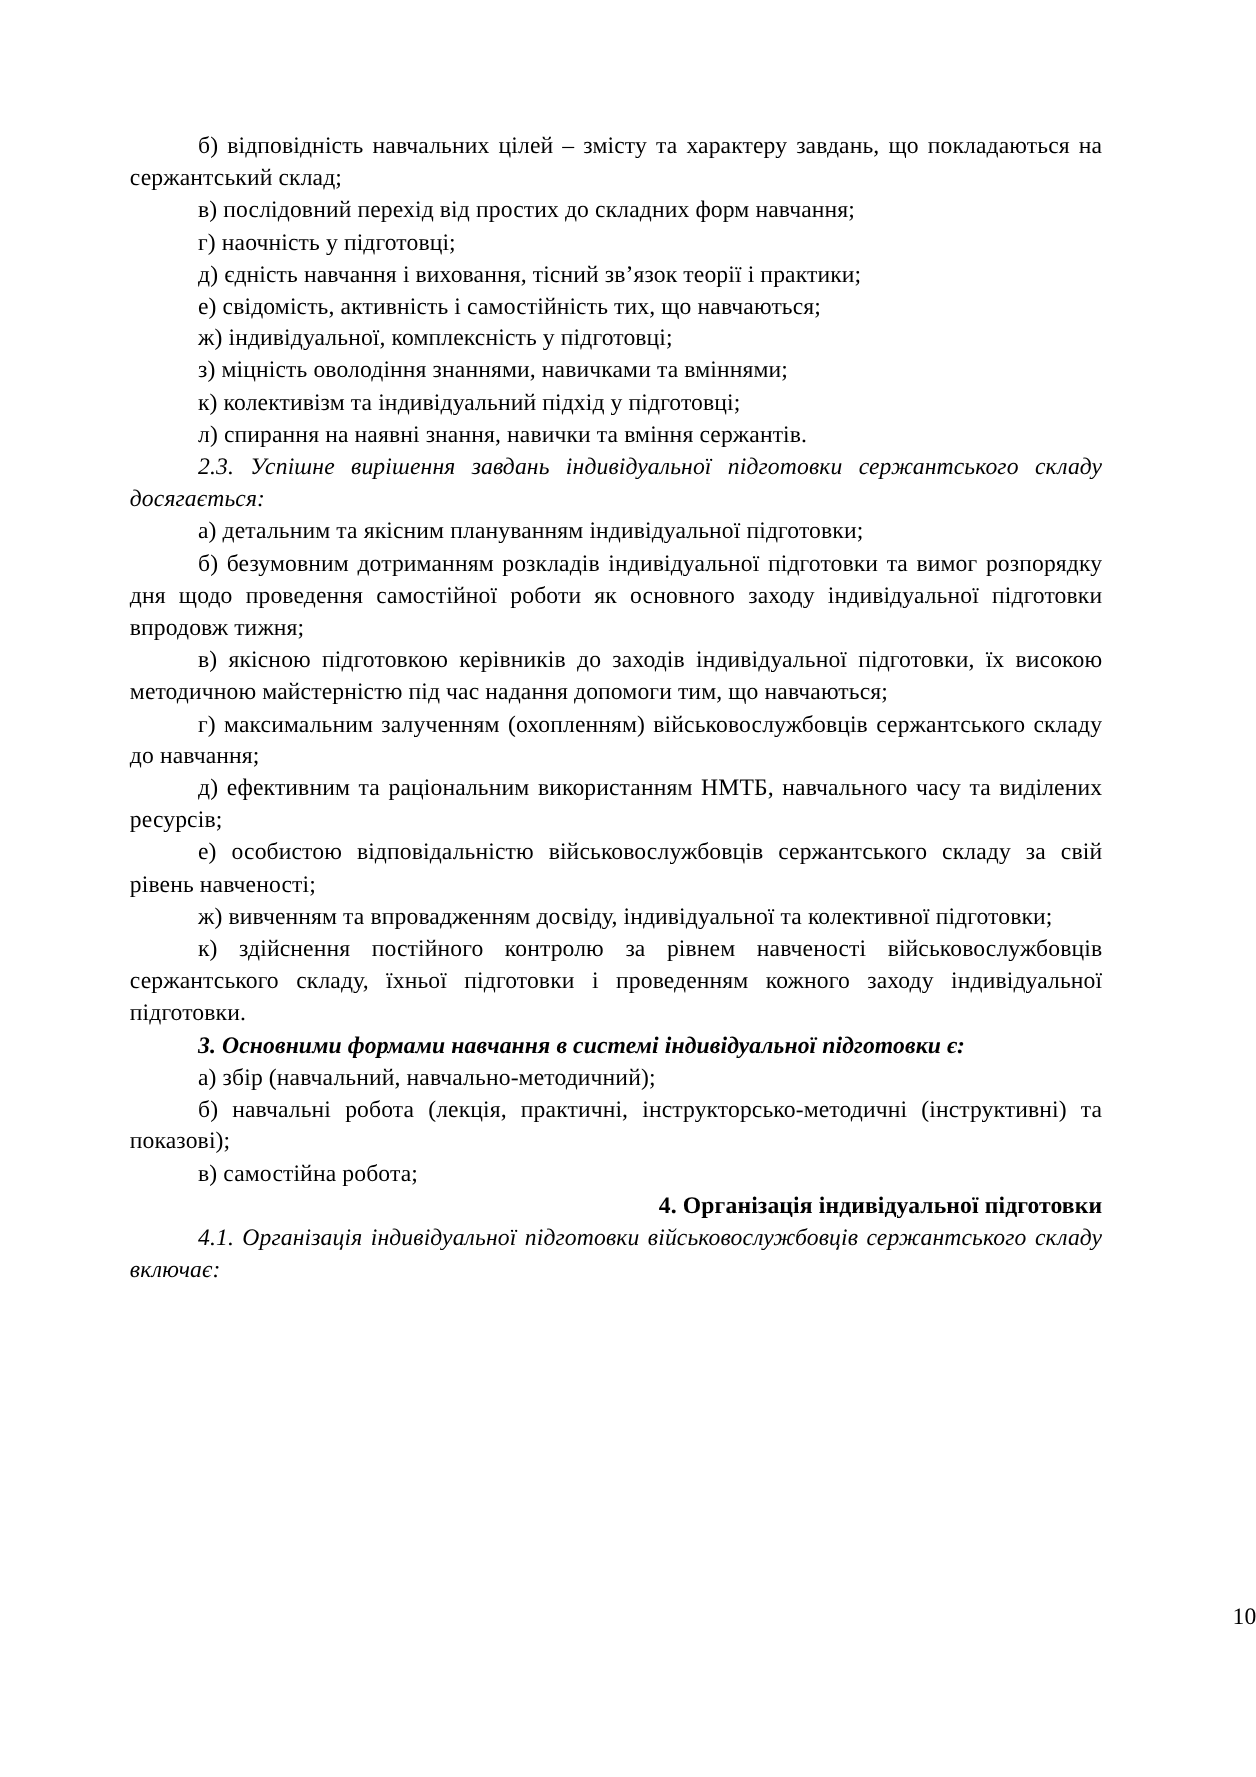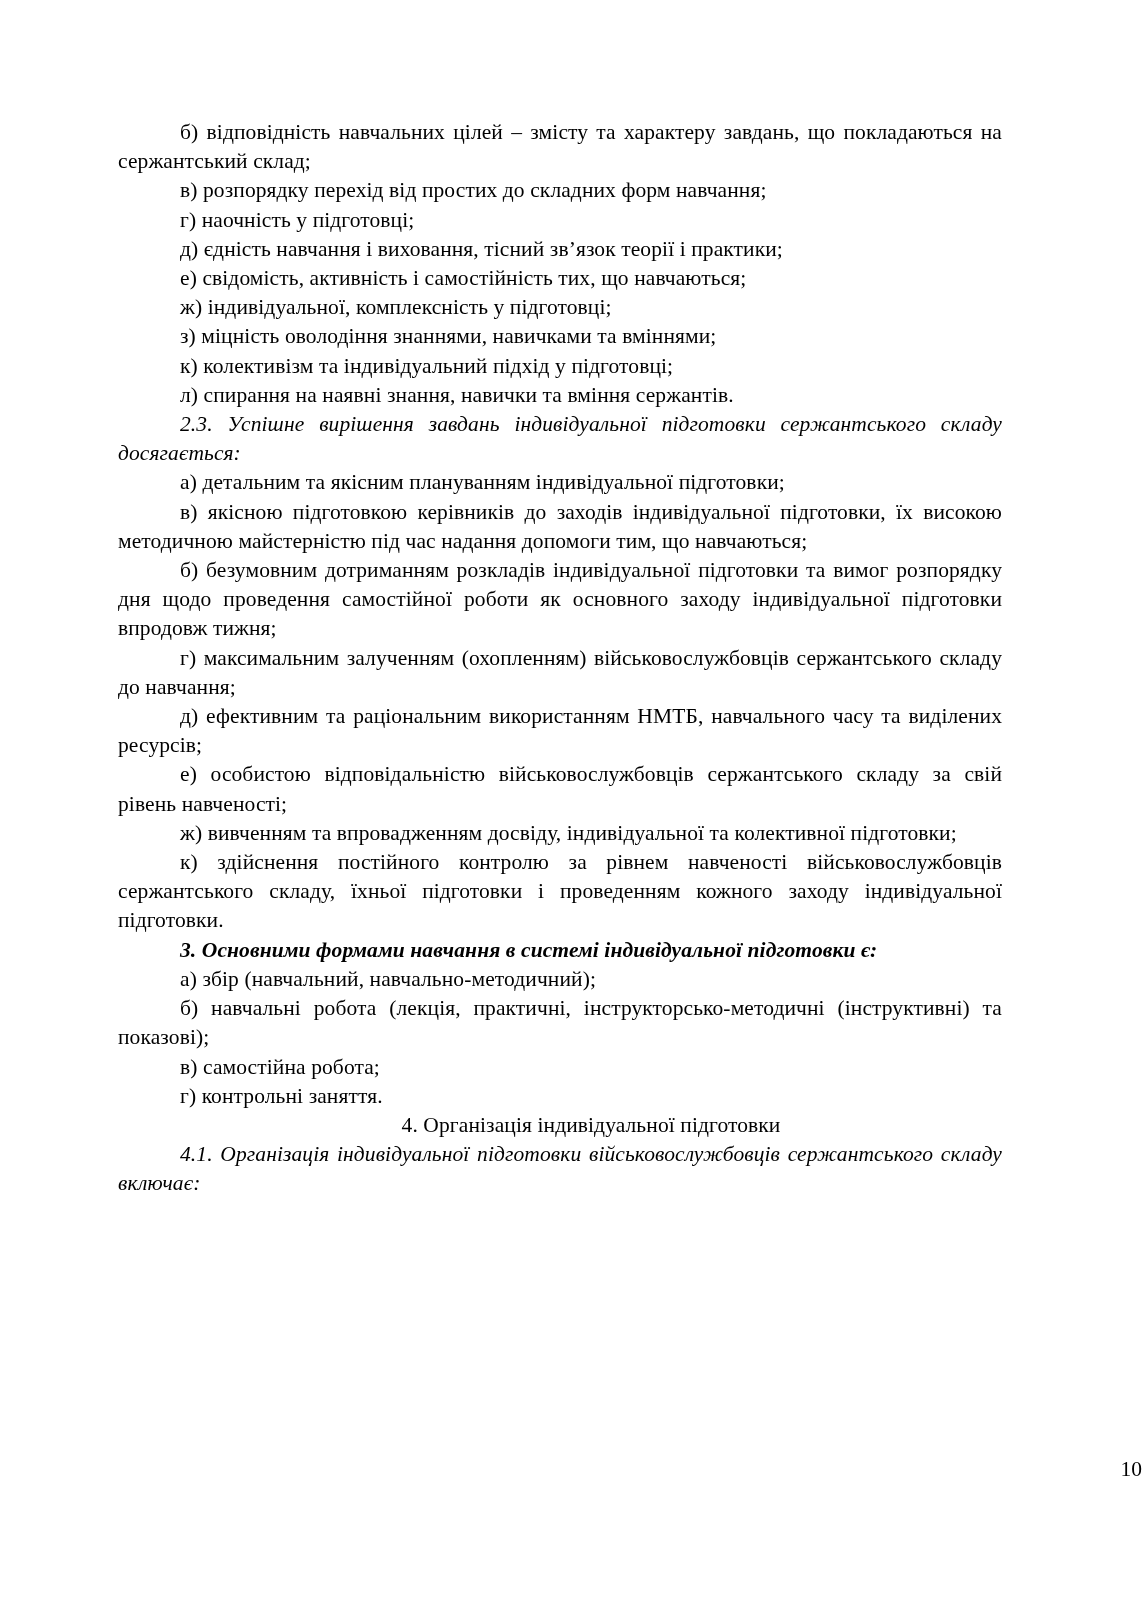--- a/index.html
+++ b/index.html
@@ -41,22 +41,22 @@
     letter-spacing: 0.1px;
     -webkit-hyphens: none;
     hyphens: none;
   }
 
   p.para.bold {
     font-weight: bold;
   }
 
   p.para.heading-left {
-    text-align: center;
-    font-weight: normal;
+    text-align: right;
+    font-weight: bold;
     text-indent: 62px;
   }
 
   
   .gap-before {
     margin-top: 29px;
     font-style: italic;
   }
 
   .gap-before-small {
@@ -74,41 +74,40 @@
     font-family: "Liberation Serif", "DejaVu Serif", serif;
   }
 </style>
 </head>
 <body>
 
 <div class="page">
 
   <div class="text-column">
       <p class="para">б) відповідність навчальних цілей – змісту та характеру завдань, що покладаються на сержантський склад;</p>
-      <p class="para">в) розпорядку перехід від простих до складних форм навчання;</p>
+      <p class="para">в) послідовний перехід від простих до складних форм навчання;</p>
       <p class="para">г) наочність у підготовці;</p>
       <p class="para">д) єдність навчання і виховання, тісний зв’язок теорії і практики;</p>
       <p class="para">е) свідомість, активність і самостійність тих, що навчаються;</p>
       <p class="para">ж) індивідуальної, комплексність у підготовці;</p>
       <p class="para">з) міцність оволодіння знаннями, навичками та вміннями;</p>
       <p class="para">к) колективізм та індивідуальний підхід у підготовці;</p>
       <p class="para">л) спирання на наявні знання, навички та вміння сержантів.</p>
       <p class="para gap-before">2.3. Успішне вирішення завдань індивідуальної підготовки сержантського складу досягається:</p>
       <p class="para">а) детальним та якісним плануванням індивідуальної підготовки;</p>
+      <p class="para">б) безумовним дотриманням розкладів індивідуальної підготовки та вимог розпорядку дня щодо проведення самостійної роботи як основного заходу індивідуальної підготовки впродовж тижня;</p>
       <p class="para">в) якісною підготовкою керівників до заходів індивідуальної підготовки, їх високою методичною майстерністю під час надання допомоги тим, що навчаються;</p>
-      <p class="para">б) безумовним дотриманням розкладів індивідуальної підготовки та вимог розпорядку дня щодо проведення самостійної роботи як основного заходу індивідуальної підготовки впродовж тижня;</p>
       <p class="para">г) максимальним залученням (охопленням) військовослужбовців сержантського складу до навчання;</p>
       <p class="para">д) ефективним та раціональним використанням НМТБ, навчального часу та виділених ресурсів;</p>
       <p class="para">е) особистою відповідальністю військовослужбовців сержантського складу за свій рівень навченості;</p>
       <p class="para">ж) вивченням та впровадженням досвіду, індивідуальної та колективної підготовки;</p>
       <p class="para">к) здійснення постійного контролю за рівнем навченості військовослужбовців сержантського складу, їхньої підготовки і проведенням кожного заходу індивідуальної підготовки.</p>
       <p class="para bold gap-before">3. Основними формами навчання в системі індивідуальної підготовки є:</p>
       <p class="para">а) збір (навчальний, навчально-методичний);</p>
       <p class="para">б) навчальні робота (лекція, практичні, інструкторсько-методичні (інструктивні) та показові);</p>
       <p class="para">в) самостійна робота;</p>
-      <p class="para">г) контрольні заняття.</p>
       <p class="para heading-left gap-before-small">4. Організація індивідуальної підготовки</p>
       <p class="para gap-before">4.1. Організація індивідуальної підготовки військовослужбовців сержантського складу включає:</p>
     </div>
 
   <div class="page-number">10</div>
 
 </div>
 
 </body></html>

